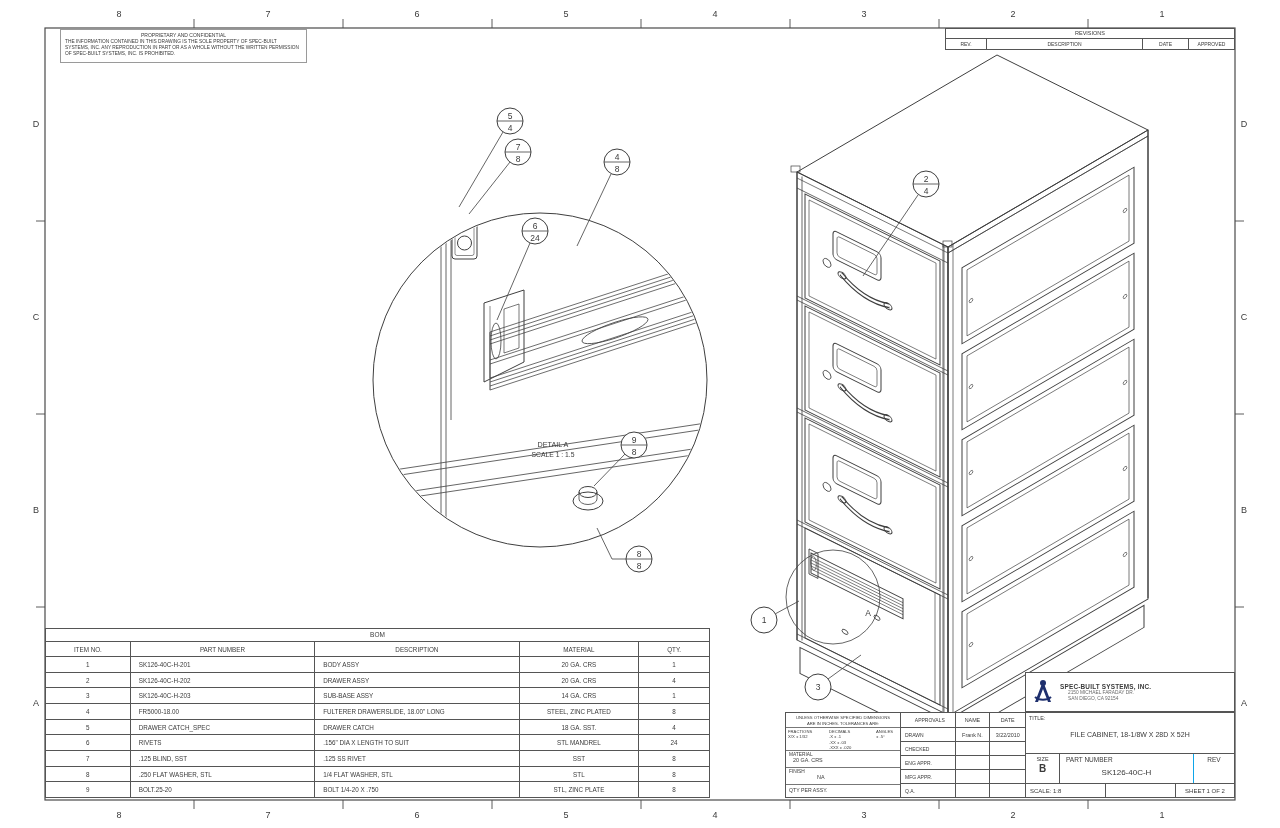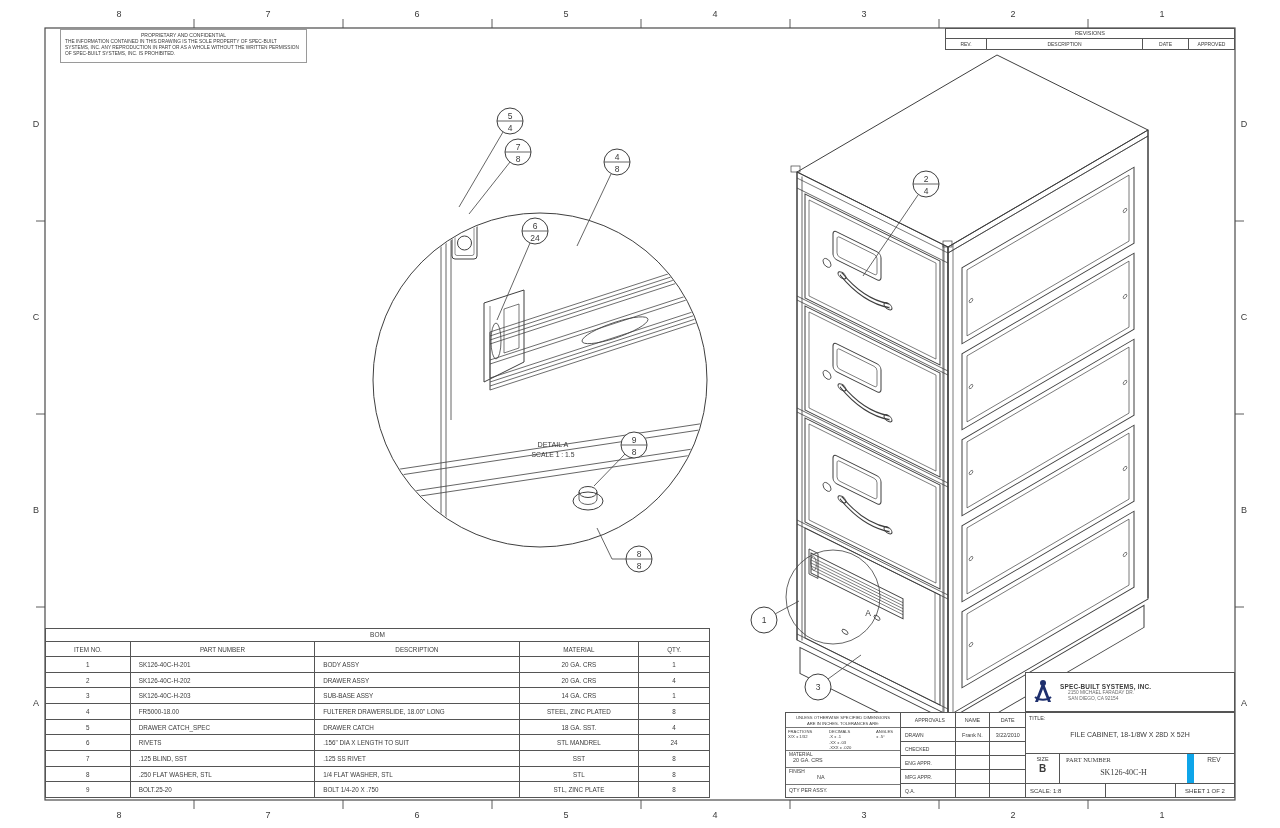--- a/index.html
+++ b/index.html
@@ -65,21 +65,21 @@
   .tb .arow div:last-child{border-right:none;}
   .tb .al{width:55px;padding-left:4px;}
   .tb .an{width:35px;justify-content:center;font-size:5.4px;}
   .tb .ad2{width:35px;justify-content:center;font-size:5.4px;}
   .tb .ttl{height:41px;border-bottom:1px solid #555;position:relative;}
   .tb .ttl .lab{position:absolute;left:3px;top:2px;font-size:5.5px;}
   .tb .ttl .val{position:absolute;left:0;right:0;top:18px;text-align:center;font-size:7px;}
   .tb .mid{height:30px;border-bottom:1px solid #555;display:flex;}
   .tb .mid .size{width:34px;border-right:1px solid #555;text-align:center;font-size:5.5px;padding-top:2px;}
   .tb .mid .size b{display:block;font-size:10px;margin-top:1px;}
-  .tb .mid .pn{width:134px;border-right:7px solid #0ea5e9;position:relative;font-size:6.5px;font-family:Liberation Serif, serif;}
+  .tb .mid .pn{width:134px;border-right:1px solid #0ea5e9;position:relative;font-size:6.5px;}
   .tb .mid .pn .lab{position:absolute;left:6px;top:2px;}
   .tb .mid .pn .val{position:absolute;left:0;right:0;top:14px;text-align:center;font-size:8px;}
   .tb .mid .rev2{flex:1;text-align:center;font-size:6.5px;padding-top:2px;}
   .tb .bot{flex:1;display:flex;font-size:6px;}
   .tb .bot div{border-right:1px solid #555;display:flex;align-items:center;}
   .tb .bot div:last-child{border-right:none;}
   .tb .bot .sc{width:80px;padding-left:4px;}
   .tb .bot .wt{width:70px;}
   .tb .bot .sh{flex:1;justify-content:center;}
 </style>

